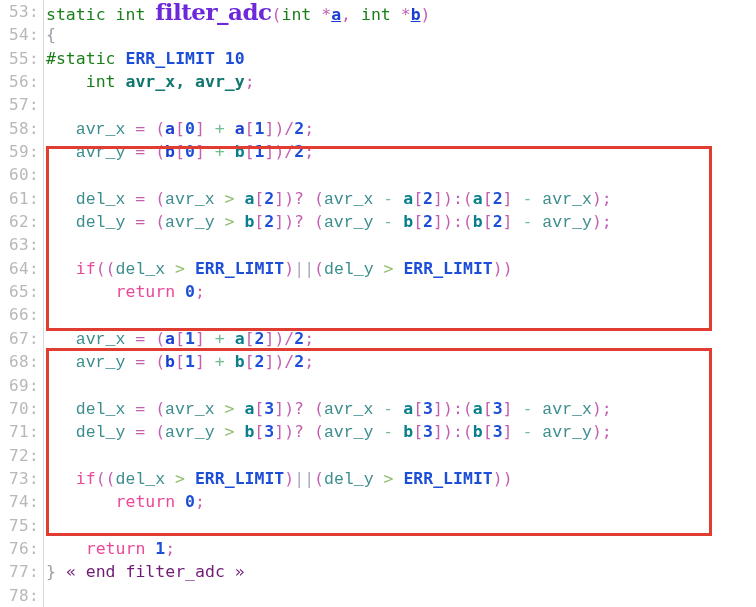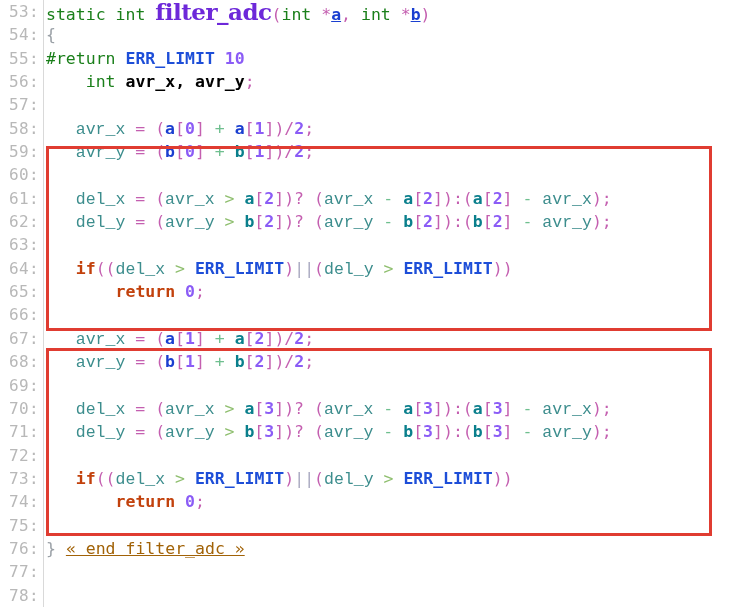--- a/index.html
+++ b/index.html
@@ -54,33 +54,33 @@
     height: 23.35px;
     line-height: 23.35px;
     white-space: pre;
     font-size: 16.5px;
     font-family: "DejaVu Sans Mono", "Liberation Mono", monospace;
     color: #3c8d8d;
   }
 
   
   .kw      { color: #1a7f1a; text-align: center; }                 
-  .kw2     { color: #c2410c; font-weight: bold; text-align: center; }   
+  .kw2     { color: #ec4899; font-weight: normal; text-align: center; }   
   .macro   { color: #1d4ed8; font-weight: bold; }   
-  .num     { color: #8b5cf6; font-weight: bold; }   
+  .num     { color: #1d4ed8; font-weight: bold; }   
   .var     { color: #3c8d8d; font-family: Liberation Mono, monospace; }                 
-  .decl    { color: #000000; font-weight: bold; }   
+  .decl    { color: #0f766e; font-weight: bold; }   
   .arr     { color: #0a7f8c; font-weight: bold; }   
   .arrblue { color: #1a3fd0; font-weight: bold; }
   .punc    { color: #c45fb0; }                 
   .op      { color: #8fbf6f; }                 
   .opm     { color: #6fbf8f; }                 
   .pipe    { color: #a8a8c0; }                 
   .brace   { color: #9aa0a6; }                 
-  .cmt     { color: #a16207; text-decoration: underline; }                 
+  .cmt     { color: #701a75; }                 
   .param   { color: #1a3fd0; font-weight: bold; text-decoration: underline; }
   .fname   {
     color: #6d28d9;
     font-weight: bold;
     font-size: 23px;
     font-family: "DejaVu Serif", "Liberation Serif", serif;
     letter-spacing: -0.5px;
   }
   .semi    { color: #c45fb0; }
 
@@ -128,21 +128,21 @@
     <div class="ln">77:</div>
     <div class="ln">78:</div>
   </div>
 
   <div class="code">
 
     <div class="row"><span class="kw">static int </span><span class="fname">filter_adc</span><span class="punc">(</span><span class="kw">int </span><span class="punc">*</span><span class="param">a</span><span class="punc">, </span><span class="kw">int </span><span class="punc">*</span><span class="param">b</span><span class="punc">)</span></div>
 
     <div class="row"><span class="brace">{</span></div>
 
-    <div class="row"><span class="kw">#return </span><span class="macro">ERR_LIMIT </span><span class="num">10</span></div>
+    <div class="row"><span class="kw">#static </span><span class="macro">ERR_LIMIT </span><span class="num">10</span></div>
 
     <div class="row"><span>    </span><span class="kw">int </span><span class="decl">avr_x, avr_y</span><span class="semi">;</span></div>
 
 
     <div class="row"></div>
 
     <div class="row"><span>   </span><span class="var">avr_x</span><span class="punc"> = </span><span class="punc">(</span><span class="arrblue">a</span><span class="punc">[</span><span class="num">0</span><span class="punc">]</span><span class="opm"> + </span><span class="arrblue">a</span><span class="punc">[</span><span class="num">1</span><span class="punc">]</span><span class="punc">)</span><span class="punc">/</span><span class="num">2</span><span class="semi">;</span></div>
 
     <div class="row"><span>   </span><span class="var">avr_y</span><span class="punc"> = </span><span class="punc">(</span><span class="arrblue">b</span><span class="punc">[</span><span class="num">0</span><span class="punc">]</span><span class="opm"> + </span><span class="arr">b</span><span class="punc">[</span><span class="num">1</span><span class="punc">]</span><span class="punc">)</span><span class="punc">/</span><span class="num">2</span><span class="semi">;</span></div>
 
@@ -171,20 +171,21 @@
     <div class="row"><span>   </span><span class="var">del_y</span><span class="punc"> = </span><span class="punc">(</span><span class="var">avr_y</span><span class="op"> &gt; </span><span class="arr">b</span><span class="punc">[</span><span class="num">3</span><span class="punc">]</span><span class="punc">)? </span><span class="punc">(</span><span class="var">avr_y</span><span class="opm"> - </span><span class="arr">b</span><span class="punc">[</span><span class="num">3</span><span class="punc">]</span><span class="punc">)</span><span class="punc">:</span><span class="punc">(</span><span class="arr">b</span><span class="punc">[</span><span class="num">3</span><span class="punc">]</span><span class="opm"> - </span><span class="var">avr_y</span><span class="punc">)</span><span class="semi">;</span></div>
 
     <div class="row"></div>
 
     <div class="row"><span>   </span><span class="kw2">if</span><span class="punc">((</span><span class="var">del_x</span><span class="op"> &gt; </span><span class="macro">ERR_LIMIT</span><span class="punc">)</span><span class="pipe">||</span><span class="punc">(</span><span class="var">del_y</span><span class="op"> &gt; </span><span class="macro">ERR_LIMIT</span><span class="punc">))</span></div>
 
     <div class="row"><span>       </span><span class="kw2">return </span><span class="num">0</span><span class="semi">;</span></div>
 
     <div class="row"></div>
 
+    <div class="row"><span>    </span><span class="kw2">return </span><span class="num">1</span><span class="semi">;</span></div>
 
     <div class="row"><span class="brace">} </span><span class="cmt">« end filter_adc »</span></div>
 
   </div>
 
   <div class="hlbox" id="hl-box-1"></div>
   <div class="hlbox" id="hl-box-2"></div>
 
 </div>
 

